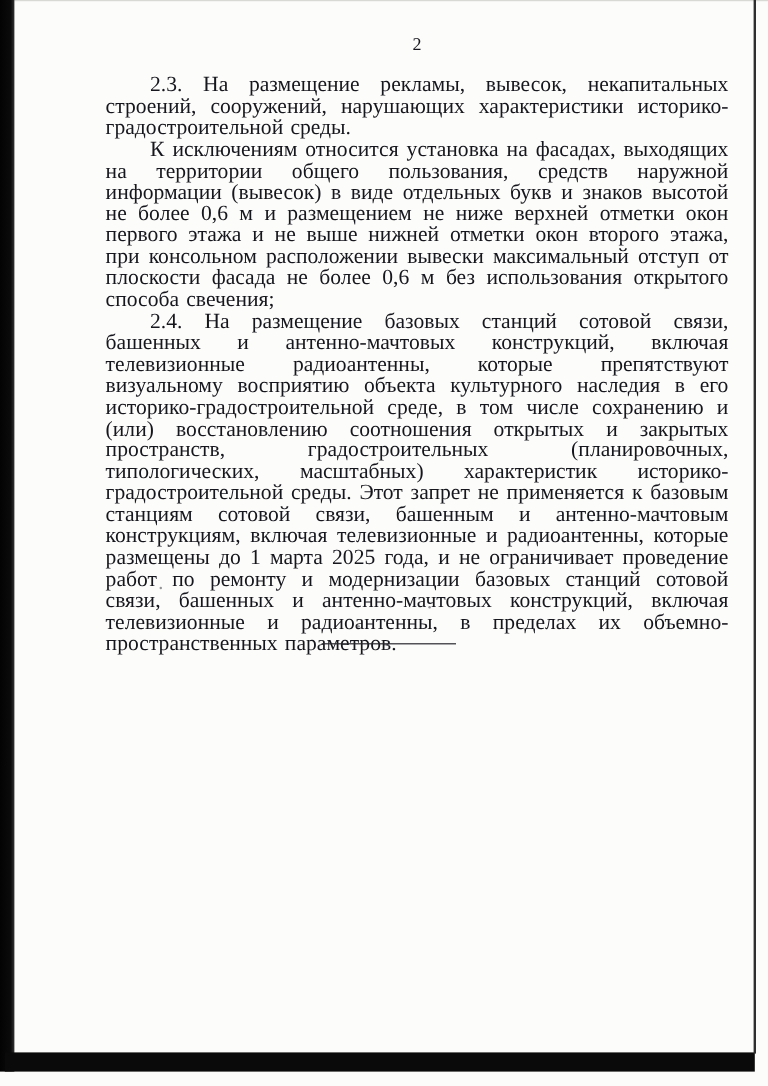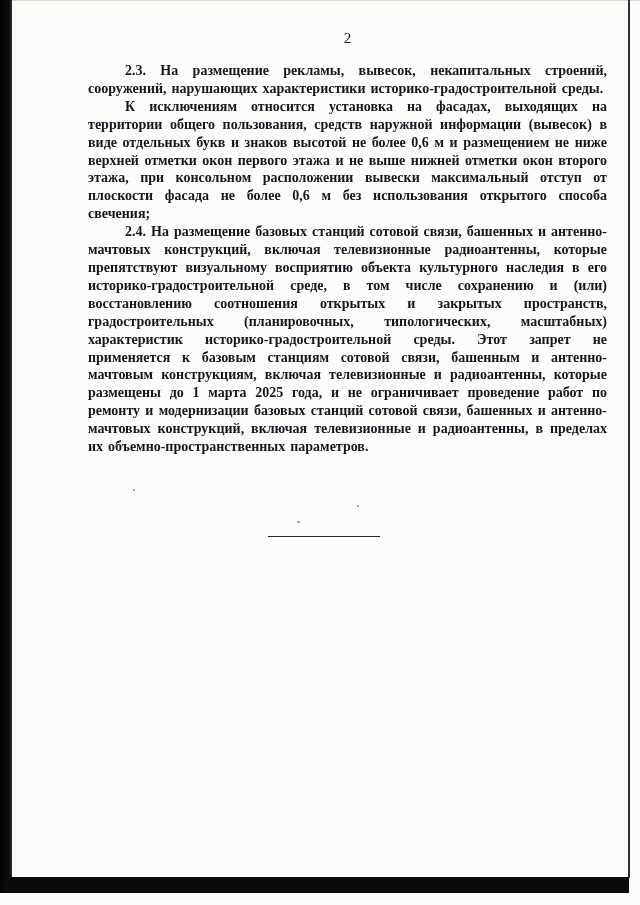--- a/index.html
+++ b/index.html
@@ -22,25 +22,24 @@
     left: 88px;
     width: 519px;
     text-align: center;
     font-size: 15px;
   }
   .text-block {
     position: absolute;
     top: 62px;
     left: 88px;
     width: 519px;
-    font-size: 14px;
+    font-size: 18px;
     line-height: 17.9px;
     text-align: justify;
     word-spacing: 1.5px;
-    font-weight: bold;
   }
   .para {
     margin: 0;
     text-indent: 37px;
   }
   .separator {
     position: absolute;
     top: 536px;
     left: 268px;
     width: 112px;

